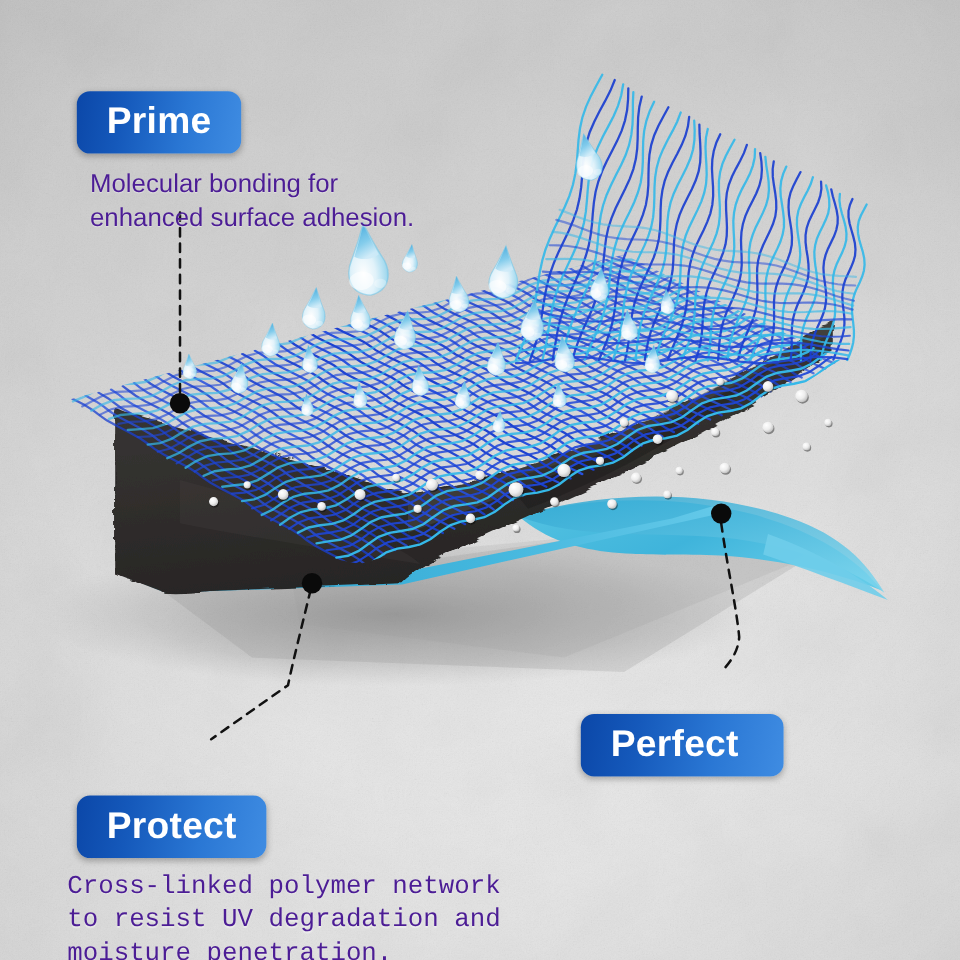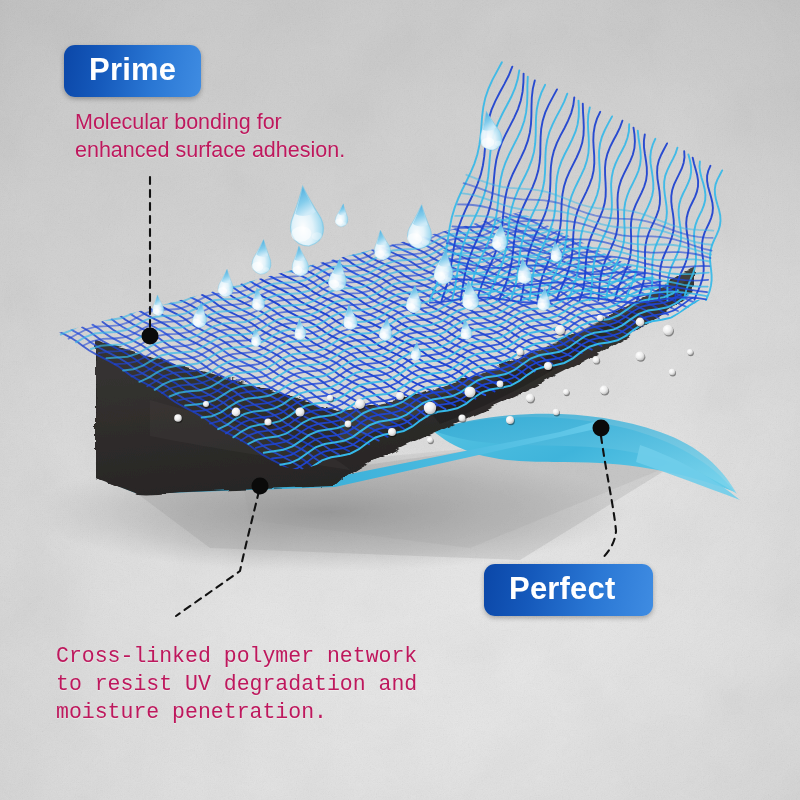--- a/index.html
+++ b/index.html
@@ -17,36 +17,36 @@
 
   
   #illustration { position:absolute; inset:0; z-index:1; }
   #illustration svg { display:block; width:800px; height:800px; }
 
   
   #callouts { position:absolute; inset:0; z-index:3; }
   #leader-lines { position:absolute; inset:0; z-index:2; }
   #leader-lines svg { display:block; width:800px; height:800px; }
 
-  .callout { position:absolute; }
+  .callout { position:absolute;margin-top:31px; }
 
   .badge {
     display:inline-block;
     border-radius:11px;
     color:#ffffff;
     font-weight:bold;
     letter-spacing:0.2px;
     text-align:center;
     white-space:nowrap;
     box-shadow:0 2px 5px rgba(0,0,0,0.28);
     background:linear-gradient(100deg,#0b47a8 0%,#1559bb 28%,#2a77d4 65%,#3f8ce2 100%);
   }
 
   .desc {
-    color:#be185d;
+    color:#4c1d95;
     line-height:1.30;
     white-space:pre-line;
     text-shadow:0 1px 1px rgba(255,255,255,0.45);
   }
 
   
   #callout-prime { left:64px; top:45px; }
   #callout-prime .badge { font-size:31px; padding:7px 25px 9px 25px; }
   #callout-prime .desc  { font-size:21.5px; margin-top:12px; margin-left:11px; }
 
@@ -457,20 +457,21 @@
 
 <div id="callouts">
 
   <div class="callout" id="callout-prime">
     <div class="badge">Prime</div>
     <div class="desc">Molecular bonding for
 enhanced surface adhesion.</div>
   </div>
 
   <div class="callout" id="callout-protect">
+    <div class="badge">Protect</div>
     <div class="desc">Cross-linked polymer network
 to resist UV degradation and
 moisture penetration.</div>
   </div>
 
   <div class="callout" id="callout-perfect">
     <div class="badge">Perfect</div>
   </div>
 
 </div>

